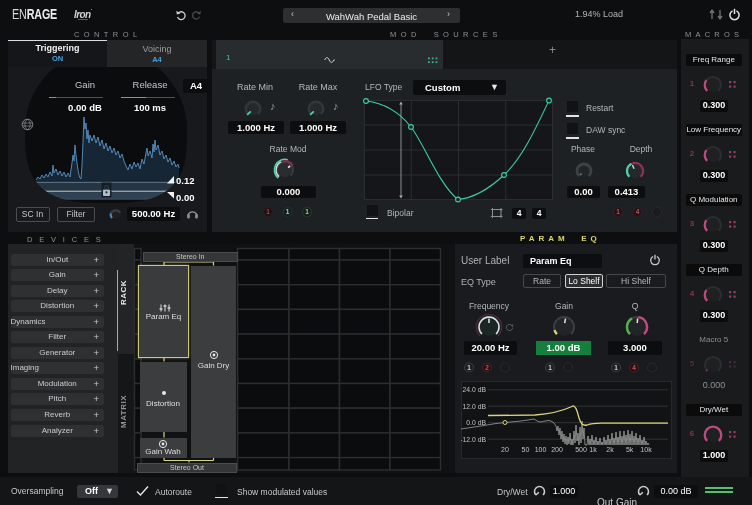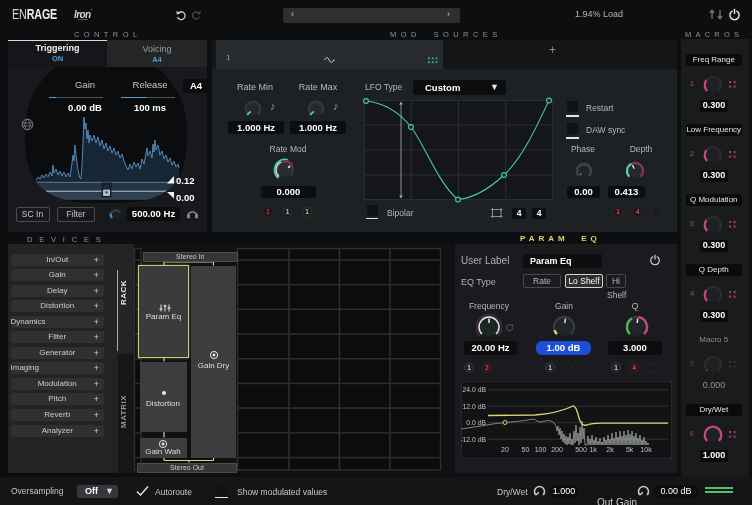--- a/index.html
+++ b/index.html
@@ -26,20 +26,21 @@
   <svg class="p" style="left:176px;top:9.5px" width="26" height="11" viewBox="0 0 26 11">
     <path d="M2.2,3.2 A3.9,3.9 0 1 1 1.6,7" stroke="#d2d2d2" stroke-width="1.3" fill="none"></path>
     <path d="M0.4,0.8 L0.8,4.4 L4.4,3.4 Z" fill="#d2d2d2"></path>
     <path d="M23,3.2 A3.6,3.6 0 1 0 23.6,6.6" stroke="#4b4d4f" stroke-width="1.2" fill="none"></path>
     <path d="M24.8,1 L24.4,4.4 L21,3.4 Z" fill="#4b4d4f"></path>
   </svg>
 
   <div class="p" style="left:283px;top:8px;width:177px;height:15px;background:#2d2f31;border-radius:2px;">
     <div class="p" style="left:8px;top:1px;color:#cfcfcf;font-size:9px;">‹</div>
     <div class="p" style="left:164px;top:1px;color:#cfcfcf;font-size:9px;">›</div>
+    <div class="p" style="left:0;top:2.5px;width:177px;text-align:center;color:#ececec;font-size:9.5px;">WahWah Pedal Basic</div>
   </div>
   <div class="p" style="left:575px;top:9px;font-size:9px;color:#b2b4b6;">1.94% Load</div>
 
   <svg class="p" style="left:709px;top:8px" width="16" height="13" viewBox="0 0 16 13">
     <path d="M3,3 L3,11 M1,5 L3,2.2 L5,5" stroke="#737577" stroke-width="1.3" fill="none"></path>
     <path d="M11,2 L11,10 M9,8 L11,10.8 L13,8" stroke="#737577" stroke-width="1.3" fill="none"></path>
   </svg>
 
   <svg class="p" style="left:728px;top:8px" width="13" height="13" viewBox="0 0 13 13">
     <path d="M8.4,2.9 A4.6,4.6 0 1 1 4.6,2.9" stroke="#e4e4e4" stroke-width="1.5" fill="none"></path>
@@ -444,21 +445,21 @@
 <div class="p" id="parameq" style="left:455px;top:244px;width:222px;height:229px;background:#191b1e;">
       <div style="position: absolute; left: 6px; top: 11px; font-size: 10px; color: rgb(176, 179, 182);">User Label</div>
       <div style="position: absolute; left: 68px; top: 9.5px; width: 79px; height: 14.5px; background: rgb(12, 14, 16); border-radius: 2px; color: rgb(255, 255, 255); font-size: 9px; font-weight: bold; line-height: 14.5px; padding-left: 7px; box-sizing: border-box;">Param Eq</div>
       <svg width="12" height="12" style="position:absolute;left:194px;top:10px;">
         <path d="M7.8,2.5 A4.3,4.3 0 1 1 4.2,2.5" stroke="#c8cacc" stroke-width="1.3" fill="none"></path>
         <line x1="6" y1="0.8" x2="6" y2="5.5" stroke="#c8cacc" stroke-width="1.3"></line>
       </svg>
       <div style="position: absolute; left: 6px; top: 32.5px; font-size: 9px; color: rgb(176, 179, 182);">EQ Type</div>
       <div style="position: absolute; left: 68px; top: 30px; width: 38px; height: 13.5px; border: 1px solid rgb(70, 72, 74); border-radius: 2px; color: rgb(182, 184, 186); font-size: 8.5px; text-align: center; line-height: 13.5px; box-sizing: border-box;">Rate</div>
       <div style="position: absolute; left: 110px; top: 30px; width: 38px; height: 13.5px; border: 1px solid rgb(210, 210, 210); border-radius: 2px; background: rgb(44, 46, 48); color: rgb(255, 255, 255); font-size: 8.5px; text-align: center; line-height: 13.5px; box-sizing: border-box;">Lo Shelf</div>
-      <div style="position: absolute; left: 151px; top: 30px; width: 20px; height: 13.5px; border: 1px solid rgb(70, 72, 74); border-radius: 2px; color: rgb(182, 184, 186); font-size: 8.5px; text-align: center; line-height: 13.5px; box-sizing: border-box;">Hi Shelf</div>
+      <div style="position: absolute; left: 151px; top: 30px; width: 60px; height: 13.5px; border: 1px solid rgb(70, 72, 74); border-radius: 2px; color: rgb(182, 184, 186); font-size: 8.5px; text-align: center; line-height: 13.5px; box-sizing: border-box;">Hi Shelf</div>
       <div style="position: absolute; left: 4px; top: 57px; width: 60px; text-align: center; font-size: 8.5px; color: rgb(180, 183, 186);">Frequency</div>
       <div style="position: absolute; left: 79px; top: 57px; width: 60px; text-align: center; font-size: 8.5px; color: rgb(180, 183, 186);">Gain</div>
       <div style="position: absolute; left: 150px; top: 57px; width: 60px; text-align: center; font-size: 8.5px; color: rgb(180, 183, 186);">Q</div>
       <svg width="30" height="30" style="position:absolute;left:19px;top:68px;overflow:visible;">
         <circle cx="15" cy="15" r="9" fill="#1c2624"></circle>
         <path d="M7.93,22.07 A10,10 0 1 1 22.07,22.07" stroke="#43514d" stroke-width="2" fill="none" stroke-linecap="butt"></path>
         <path d="M7.93,22.07 A10,10 0 1 1 22.07,22.07" stroke="#d4e8e2" stroke-width="1.4" fill="none" stroke-linecap="butt"></path>
         <path d="M6.09,23.91 A12.6,12.6 0 1 1 23.91,23.91" stroke="#4f2739" stroke-width="1.5" fill="none" stroke-linecap="butt"></path>
         <line x1="15" y1="11" x2="15" y2="6.5" stroke="#e8e8e8" stroke-width="1.5"></line>
       </svg>
@@ -473,21 +474,21 @@
         <path d="M7.93,22.07 A10,10 0 1 1 22.07,22.07" stroke="#3c3f42" stroke-width="2" fill="none" stroke-linecap="butt"></path>
         <path d="M7.93,22.07 A10,10 0 0 1 10.00,6.34" stroke="#54b14e" stroke-width="2.4" fill="none" stroke-linecap="butt"></path>
         <path d="M16.39,5.10 A10,10 0 0 1 22.07,22.07" stroke="#c2487e" stroke-width="2.4" fill="none" stroke-linecap="butt"></path>
         <line x1="15.279025894976503" y1="11.009743798960702" x2="15.592930026825066" y2="6.520705572791494" stroke="#e8e8e8" stroke-width="1.5"></line>
       </svg>
       <svg width="9" height="9" viewBox="0 0 11 11" style="position:absolute;left:50px;top:79px;">
         <path d="M8.2,2.8 A3.8,3.8 0 1 0 9.3,5.5" stroke="#606264" stroke-width="1.1" fill="none"></path>
         <path d="M9.9,1.4 L9.9,4.6 L6.9,3.5 Z" fill="#606264"></path>
       </svg>
       <div style="position: absolute; left: 9px; top: 97px; width: 53px; height: 14px; background: rgb(11, 13, 15); border-radius: 2px; color: rgb(255, 255, 255); font-weight: bold; font-size: 9.5px; text-align: center; line-height: 14px;">20.00 Hz</div>
-      <div style="position: absolute; left: 81px; top: 97px; width: 55px; height: 14px; background: #1d4ed8; border-radius: 6px; color: rgb(255, 255, 255); font-weight: bold; font-size: 9.5px; text-align: center; line-height: 14px;">1.00 dB</div>
+      <div style="position: absolute; left: 81px; top: 97px; width: 55px; height: 14px; background: #15803d; border-radius: 0; color: rgb(255, 255, 255); font-weight: bold; font-size: 9.5px; text-align: center; line-height: 14px;">1.00 dB</div>
       <div style="position: absolute; left: 153px; top: 97px; width: 54px; height: 14px; background: rgb(11, 13, 15); border-radius: 2px; color: rgb(255, 255, 255); font-weight: bold; font-size: 9.5px; text-align: center; line-height: 14px;">3.000</div>
       <svg width="222" height="14" style="position:absolute;left:0;top:117px;overflow:visible;">
         <circle cx="14" cy="6.5" r="4.5" fill="#1d1f21" stroke="#36393c" stroke-width="1.2"></circle>
         <text x="14" y="8.8" text-anchor="middle" font-size="6.5" font-weight="bold" fill="#c8cacc" font-family="Liberation Sans">1</text>
         <circle cx="32" cy="6.5" r="4.5" fill="#261314" stroke="#482023" stroke-width="1.2"></circle>
         <text x="32" y="8.8" text-anchor="middle" font-size="6.5" font-weight="bold" fill="#c85058" font-family="Liberation Sans">2</text>
         <circle cx="50" cy="6.5" r="4.5" fill="#191b1d" stroke="#27292b" stroke-width="1.2"></circle>
         <circle cx="95" cy="6.5" r="4.5" fill="#1d1f21" stroke="#36393c" stroke-width="1.2"></circle>
         <text x="95" y="8.8" text-anchor="middle" font-size="6.5" font-weight="bold" fill="#c8cacc" font-family="Liberation Sans">1</text>
         <circle cx="113" cy="6.5" r="4.5" fill="#191b1d" stroke="#27292b" stroke-width="1.2"></circle>

